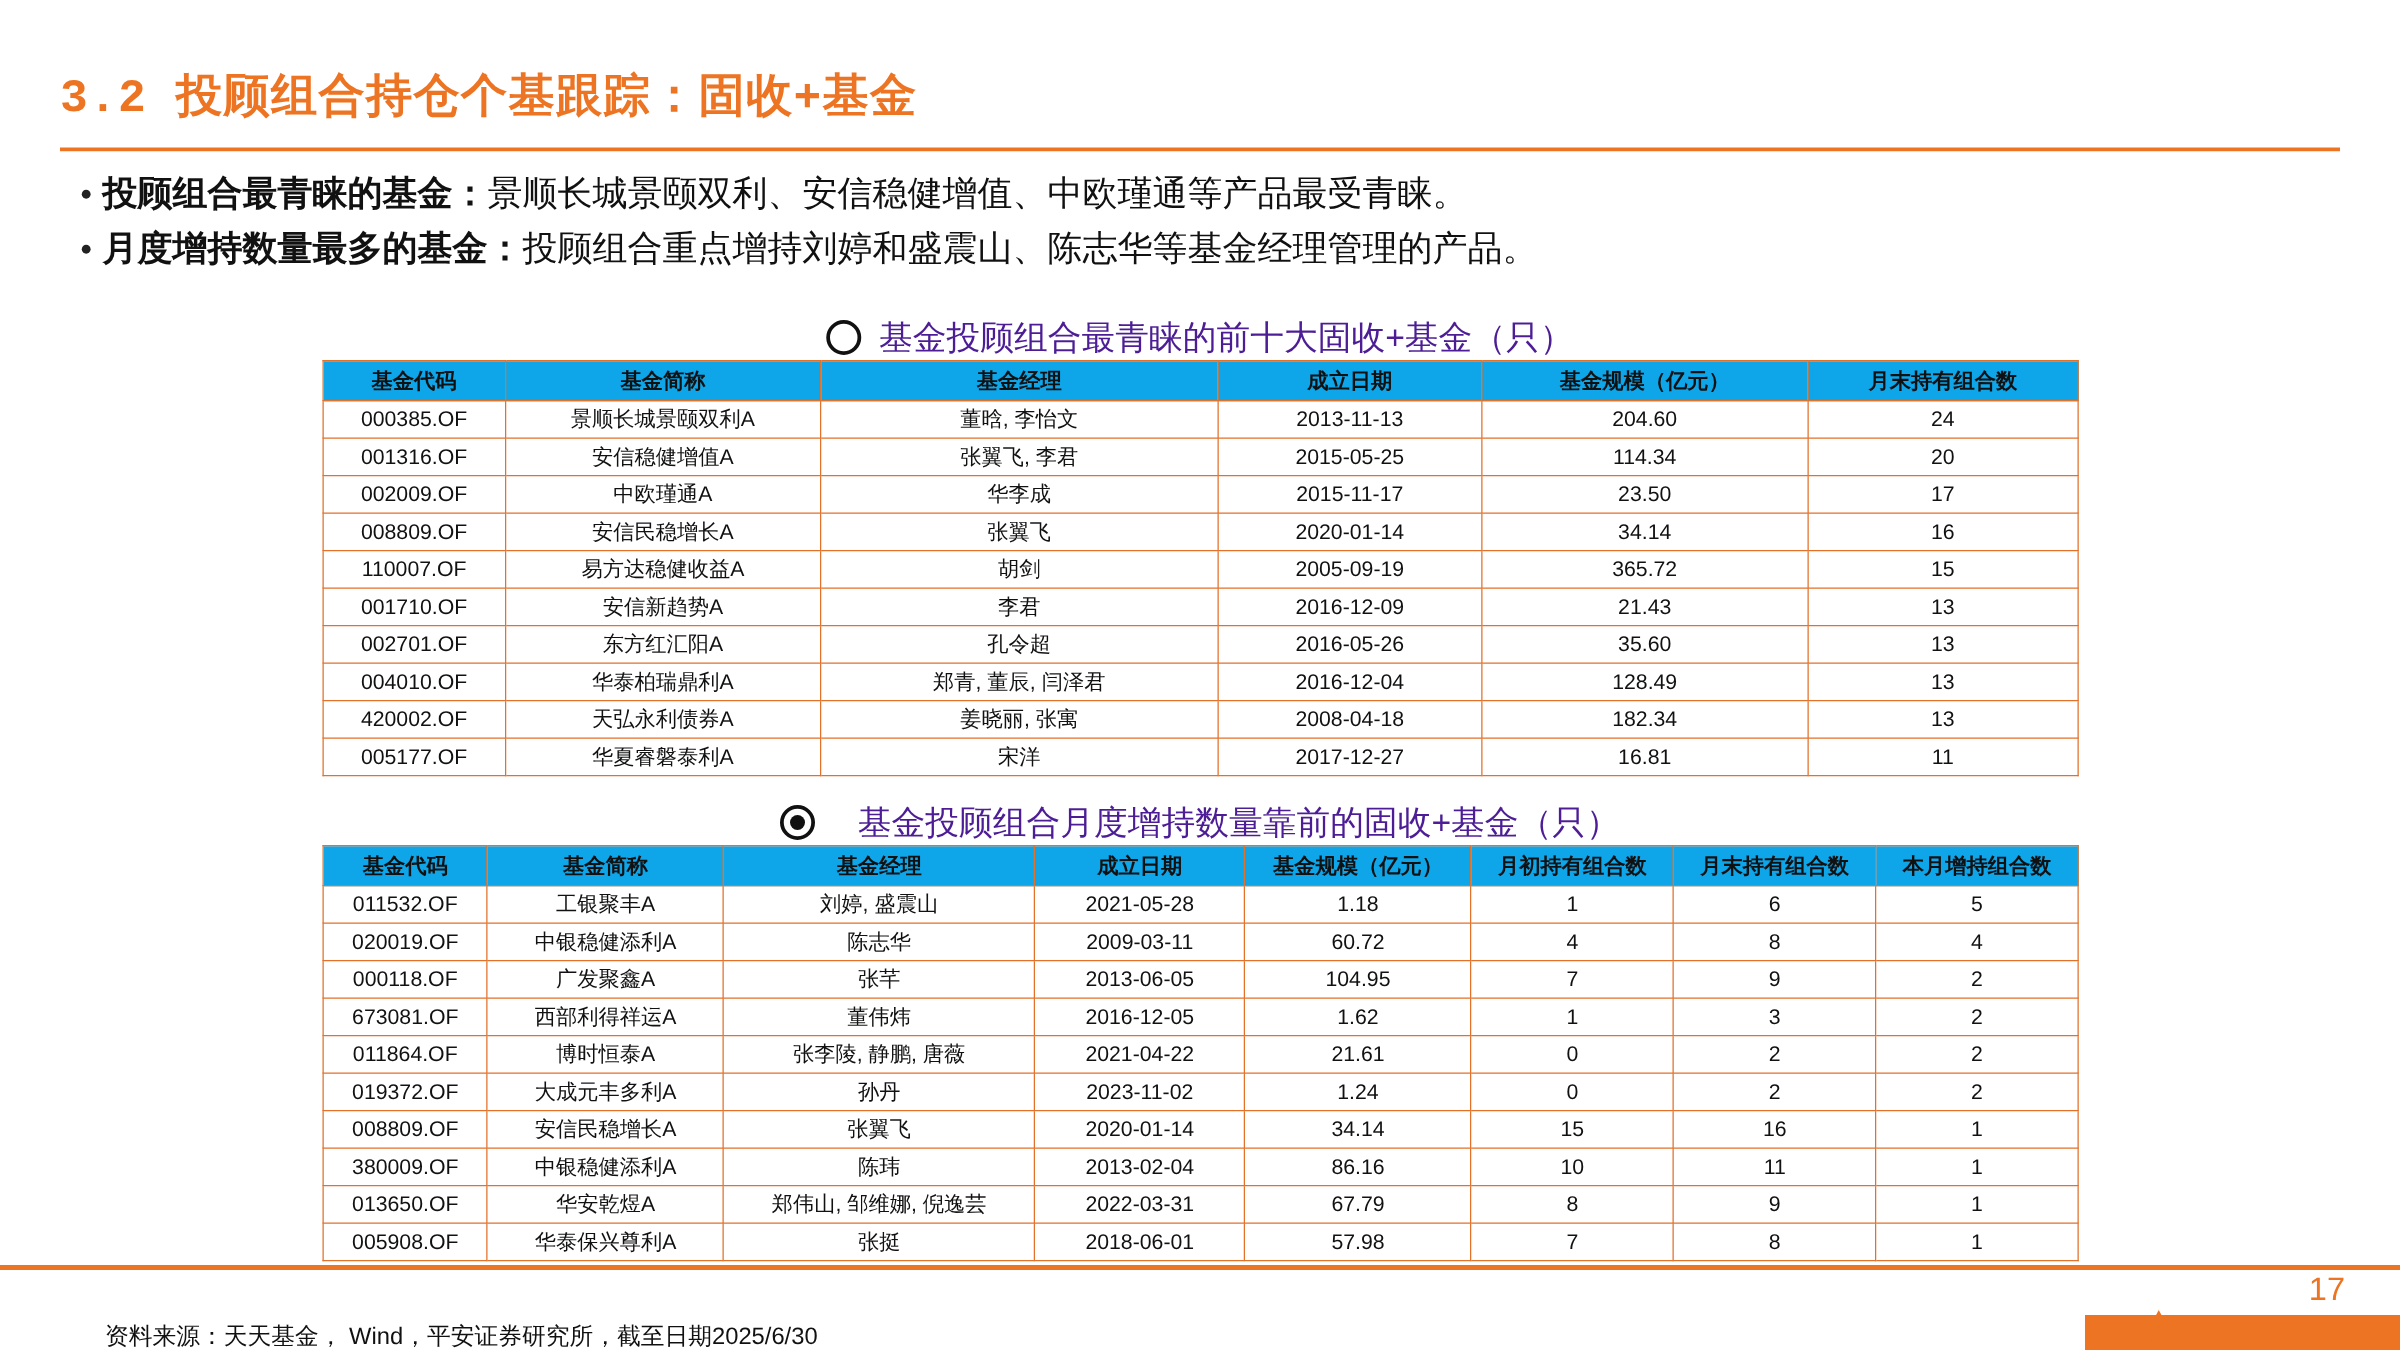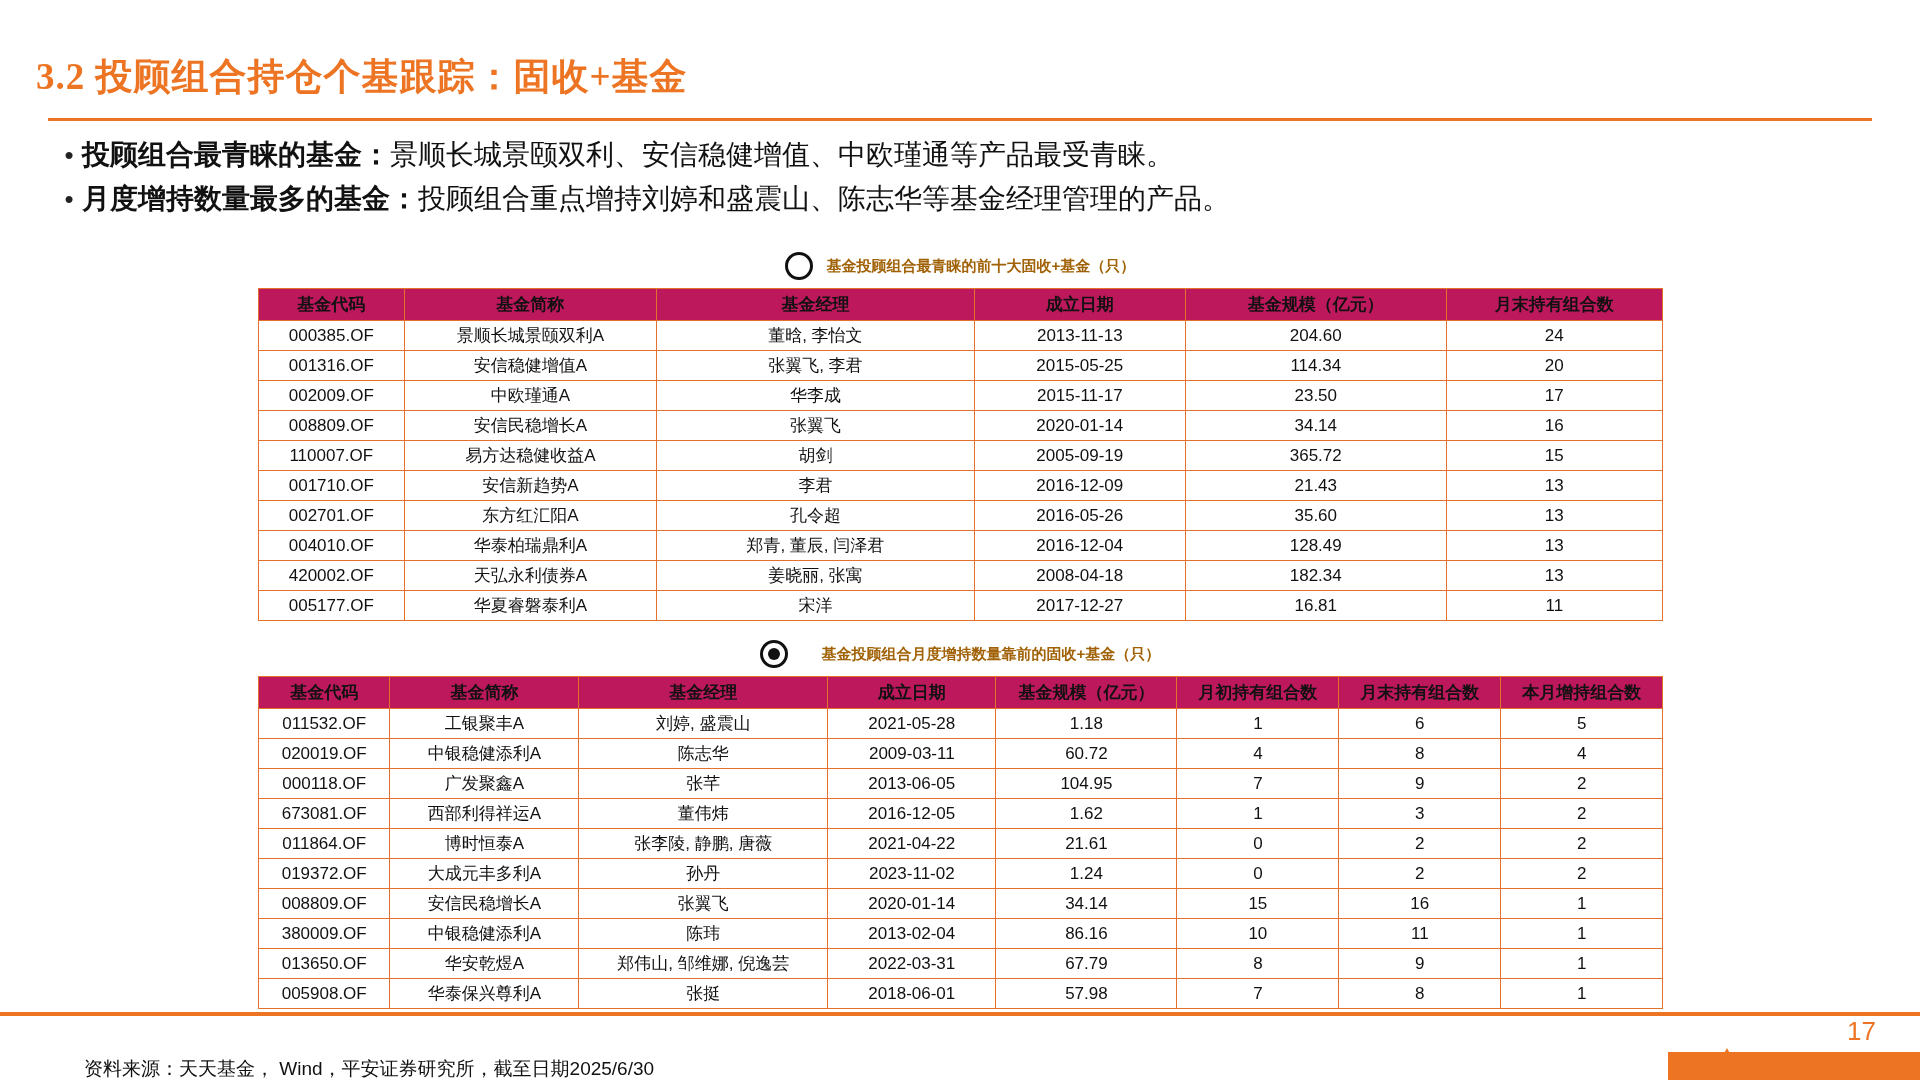--- a/index.html
+++ b/index.html
@@ -19,27 +19,27 @@
   .slide {
     position: relative;
     width: 1920px;
     height: 1080px;
     box-sizing: border-box;
   }
 
   
   .title {
     position: absolute;
-    left: 36px;
+    left: 48px;
     top: 52px;
     font-size: 37px;
     font-weight: bold;
     color: #ED7422;
     letter-spacing: 1px;
-    font-family: Liberation Serif, serif;
+    font-family: Liberation Mono, monospace;
     white-space: nowrap;
   }
   .title-rule {
     position: absolute;
     left: 48px;
     top: 118px;
     width: 1824px;
     height: 3px;
     background: #ED7422;
   }
@@ -97,40 +97,40 @@
     position: absolute;
     left: 50%;
     top: 50%;
     width: 12px;
     height: 12px;
     background: #111;
     border-radius: 50%;
     transform: translate(-50%, -50%);
   }
   .caption-text {
-    font-size: 15px;
-    font-weight: bold;
-    color: #a16207;
+    font-size: 27px;
+    font-weight: normal;
+    color: #4c1d95;
     font-family: "Liberation Sans", sans-serif;
     white-space: nowrap;
   }
 
   #caption1 { top: 252px; }
   #caption2 { top: 640px; gap: 20px; }
 
   
   table.fund-table {
     position: absolute;
     border-collapse: collapse;
     font-size: 17px;
     font-family: "Liberation Sans", sans-serif;
     background: #fff;
   }
   table.fund-table th {
-    background: #be185d;
+    background: #0ea5e9;
     border: 1px solid #E2712A;
     font-weight: bold;
     font-size: 17px;
     height: 31px;
     color: #111;
     text-align: center;
     padding: 0 4px;
   }
   table.fund-table td {
     border: 1px solid #E2712A;

